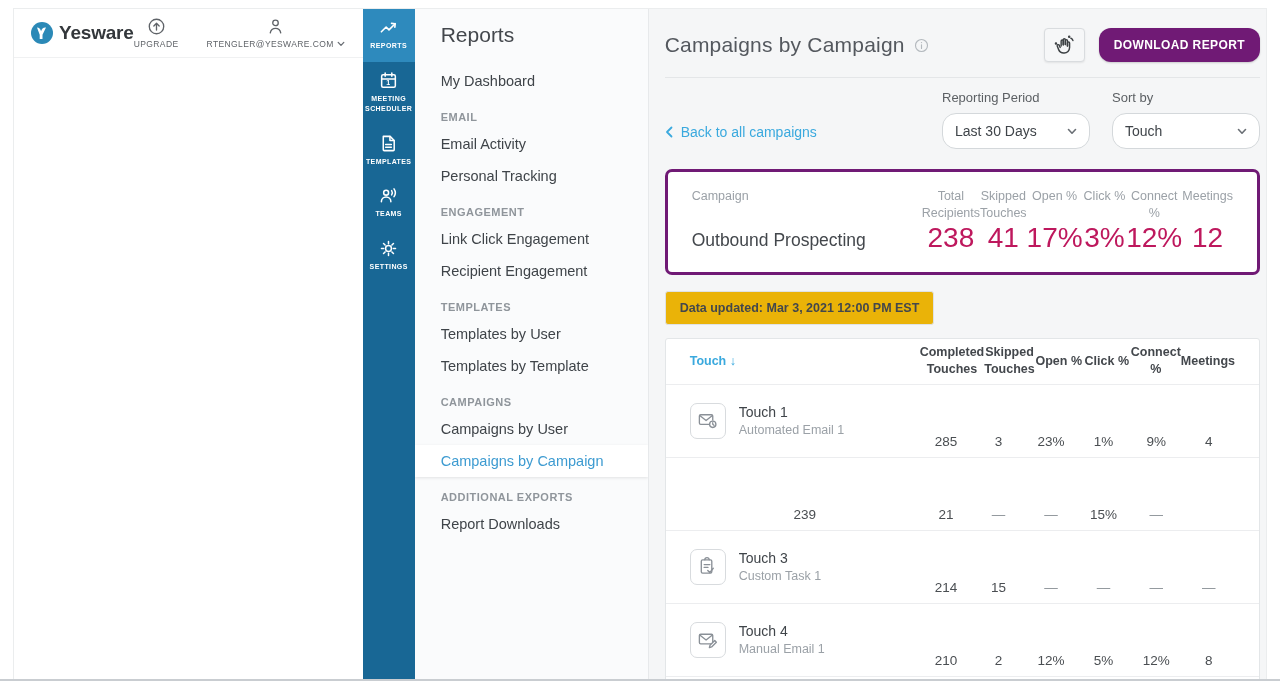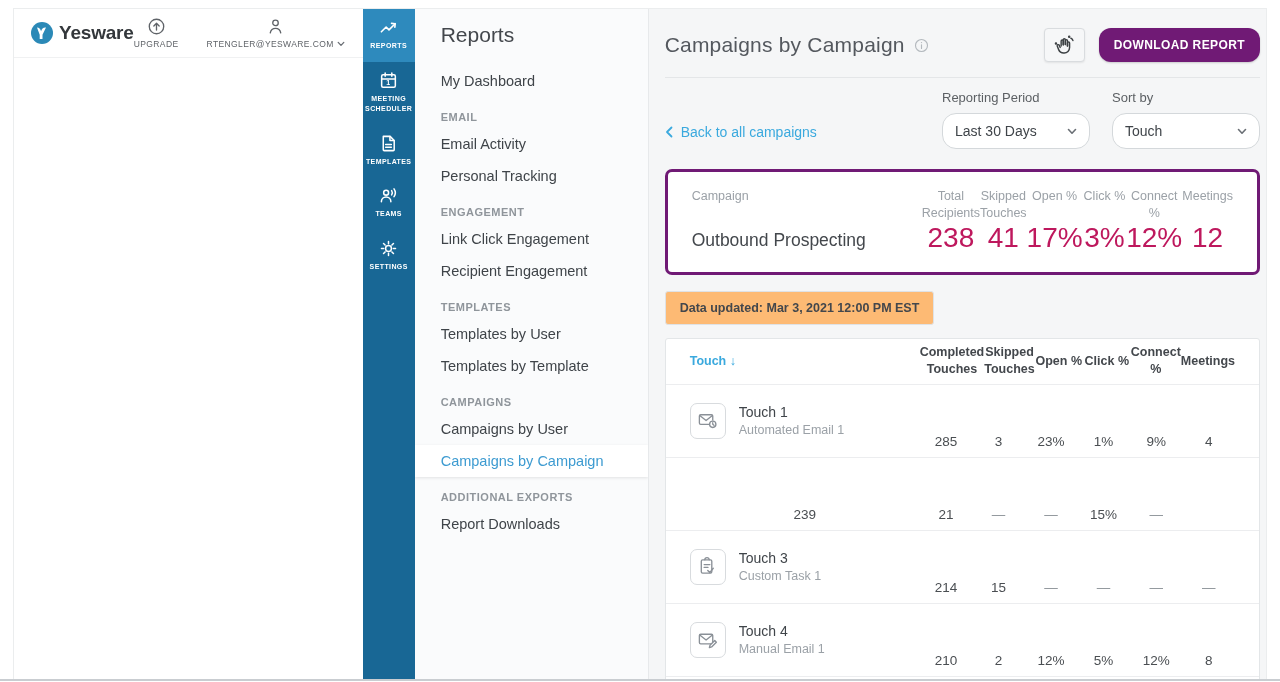--- a/index.html
+++ b/index.html
@@ -70,21 +70,21 @@
   .summary-card { margin-top:20px; background:#fff; border:3px solid #701a75; border-radius:7px;
                   padding:16px 24px 18px; display:grid;
                   grid-template-columns:230px repeat(6,1fr); }
   .sum-col { text-align:center; display:flex; flex-direction:column; min-height:62px; }
   .sum-col.first { text-align:left; }
   .sum-label { font-size:12.5px; color:#9ba1a7; line-height:1.35; }
   .sum-label .narrow { display:inline-block; max-width:62px; }
   .sum-value { margin-top:auto; font-size:28px; color:#be185d; }
   .sum-campaign { margin-top:auto; font-size:17.5px; color:#43474c; padding-bottom:3px; }
 
-  .updated-badge { display:inline-block; margin-top:16px; background:#fdba74; border:1px solid #dfe2e5;
+  .updated-badge { display:inline-block; margin-top:16px; background:#eab308; border:1px solid #dfe2e5;
                    border-radius:3px; padding:9px 14px; font-size:12.5px; font-weight:bold; color:#43474c; }
 
   
   .table-card { margin-top:13px; background:#fff; border:1px solid #e3e6e8; border-radius:3px; overflow:hidden; }
   .thead, .trow { display:grid; grid-template-columns:230px repeat(6,1fr); align-items:center; padding:0 24px; }
   .thead { min-height:45px; }
   .th { font-size:12.5px; font-weight:bold; color:#43474c; text-align:center; line-height:1.35; cursor:pointer; }
   .th.sorted { text-align:left; color:#3aa9de; }
   .th .narrow { display:inline-block; max-width:74px; }
   .trow { border-top:1px solid #ecedef; min-height:54px; padding-top:8px; padding-bottom:8px; }

